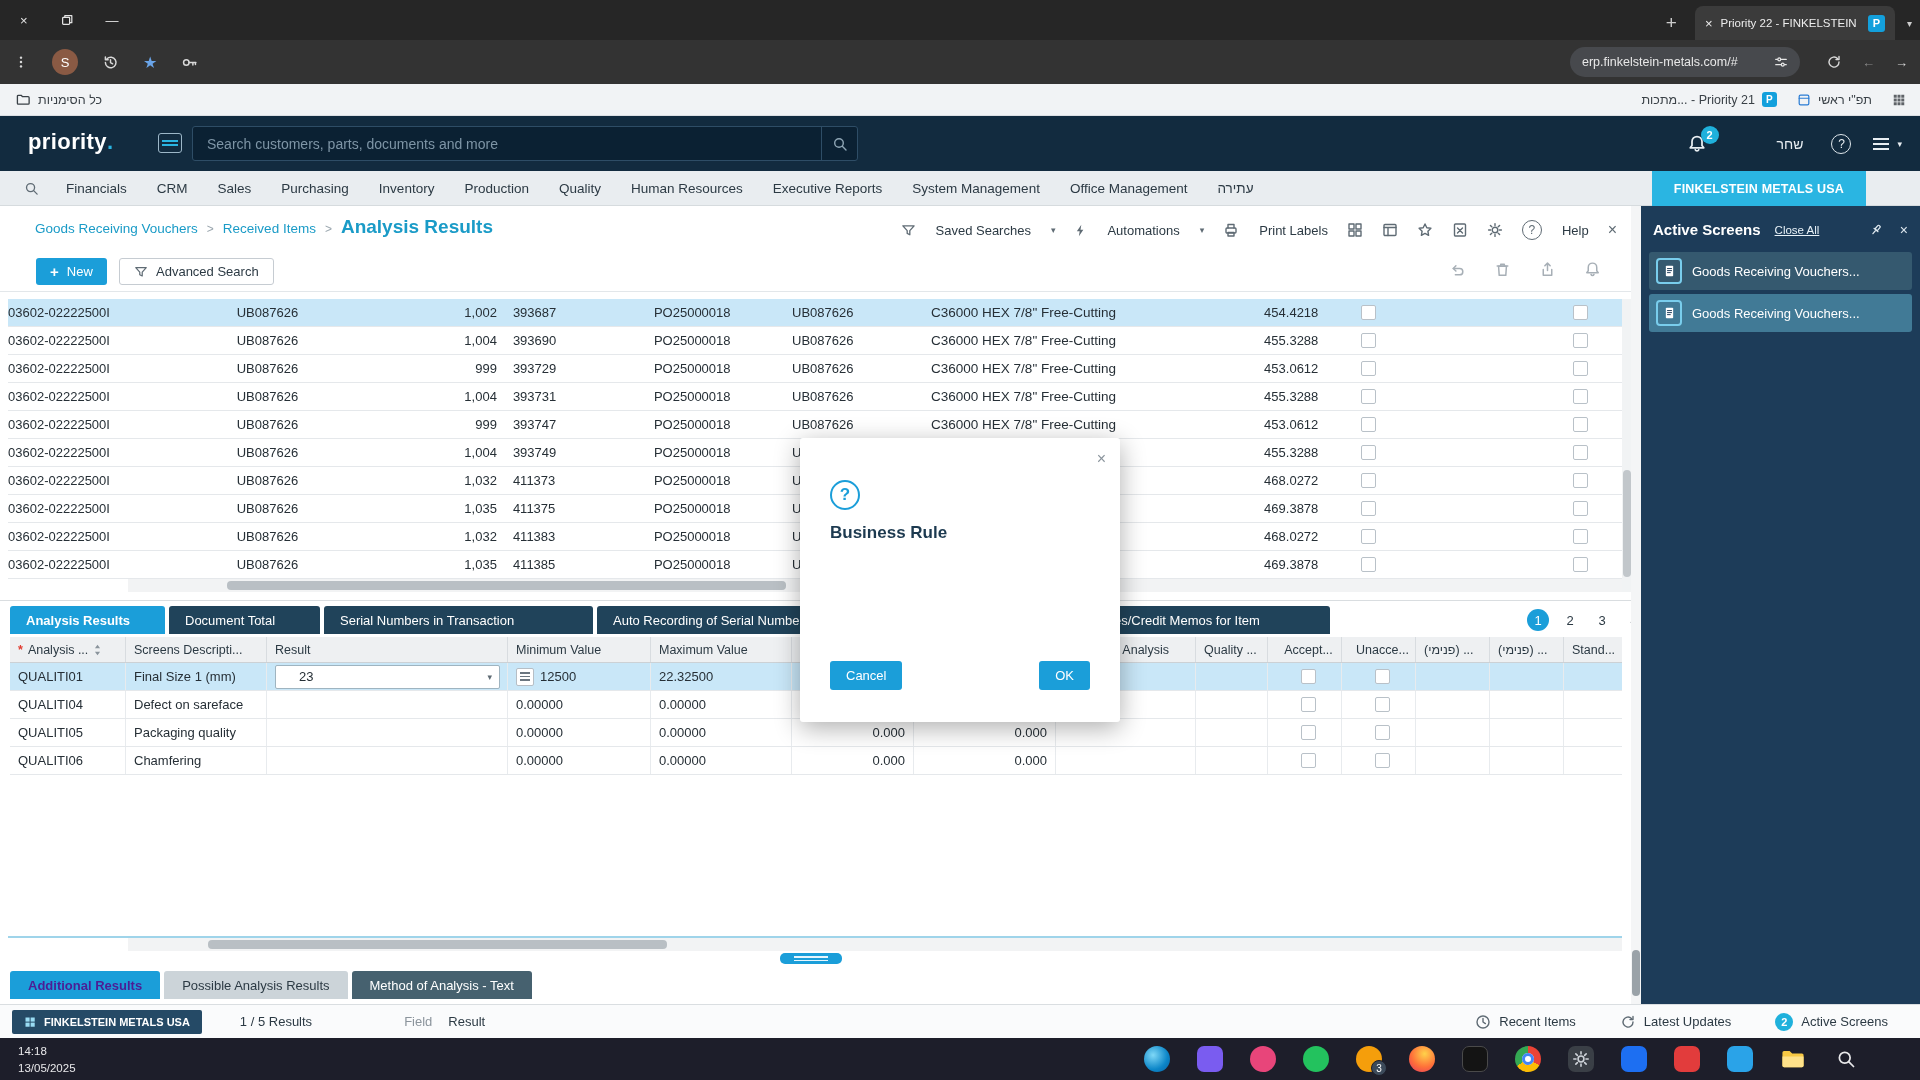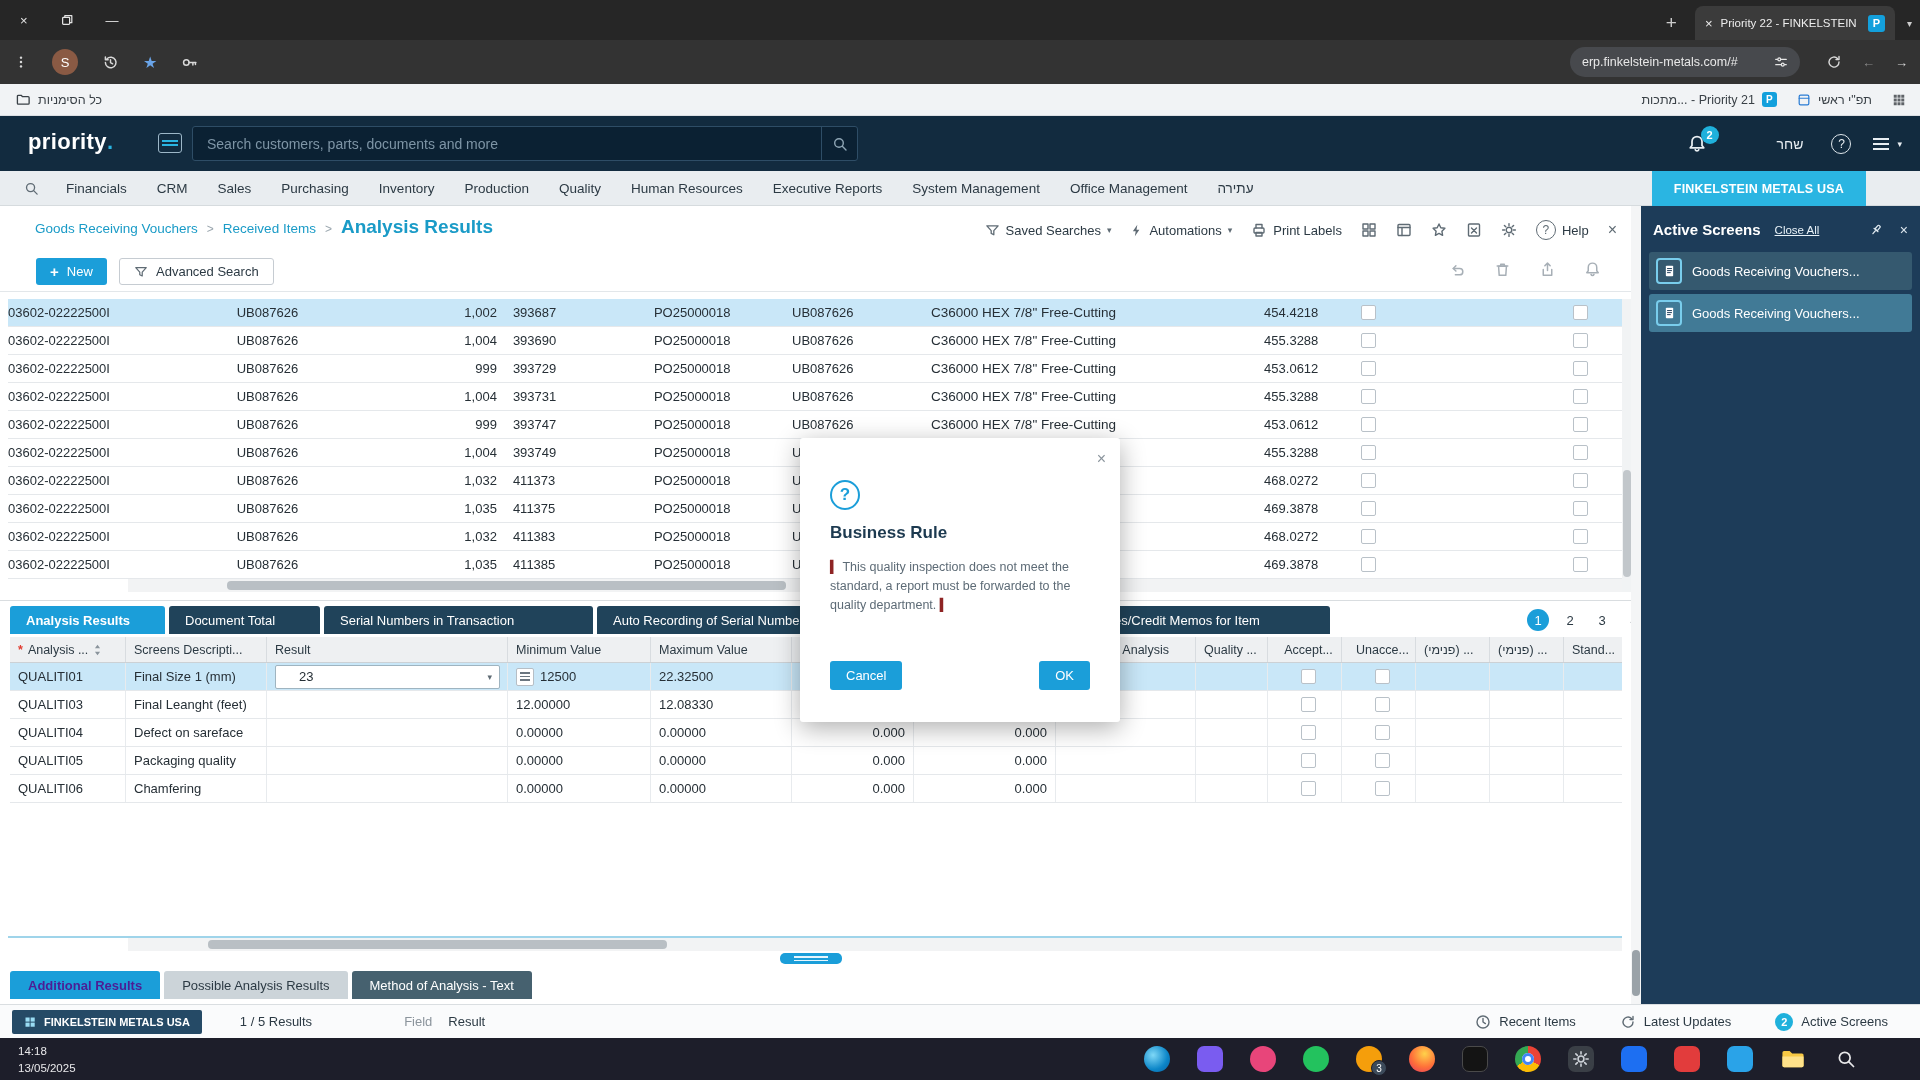--- a/index.html
+++ b/index.html
@@ -49,21 +49,21 @@
 #menuitems{display:flex;align-items:center;height:100%}
 #menuitems .mi{padding:0 15px;white-space:nowrap;display:flex;align-items:center;height:100%}
 #companybadge{position:absolute;right:54px;top:0;height:35px;background:#2ab5e2;color:#fff;font-weight:700;font-size:12.5px;display:flex;align-items:center;padding:0 22px;letter-spacing:.2px}
 
 #main{position:absolute;left:0;top:206px;width:1641px;height:798px;background:#fff;overflow:hidden}
 #crumbs{position:absolute;left:35px;top:10px;display:flex;align-items:baseline;gap:9px;color:#1a9bc7}
 #crumbs .c{font-size:13.5px}
 #crumbs .sep{color:#9aa6ae;font-size:12px}
 #crumbs .cur{font-size:19px;font-weight:700}
 #crumbtools{position:absolute;right:24px;top:14px;display:flex;align-items:center;gap:19px;color:#5f6b74;font-size:13px}
-.tool{display:flex;align-items:center;gap:6px;white-space:nowrap}
+.tool{display:flex;align-items:center;gap:20px;white-space:nowrap}
 .tool .lbl{color:#2c3a44}
 .car{font-size:9px;color:#5f6b74}
 #actionrow{position:absolute;left:0;top:46px;width:100%;height:40px;border-bottom:1px solid #e3e7ea}
 #btn-new{position:absolute;left:36px;top:6px;height:27px;background:#1b9ed9;color:#fff;border:0;border-radius:3px;display:flex;align-items:center;gap:8px;padding:0 14px;font-size:13px}
 #btn-new .plus{font-size:15px;font-weight:700}
 #btn-adv{position:absolute;left:119px;top:6px;height:27px;background:#fff;border:1px solid #c6ccd2;border-radius:3px;display:flex;align-items:center;gap:8px;padding:0 14px;font-size:13px;color:#2c3a44}
 #rowtools{position:absolute;right:40px;top:9px;display:flex;gap:28px;color:#a7afb6}
 
 #ttable{position:absolute;left:8px;top:93px;width:1614px}
 .trow{display:flex;height:28px;align-items:center;border-bottom:1px solid #e5e8eb;font-size:13px;color:#262f36;background:#fff}
@@ -720,40 +720,20 @@
       <div class="w-un">
           <span class="cb"></span>
         </div>
       <div class="w-p1"></div>
       <div class="w-p2"></div>
       <div class="w-st"></div>
     </div>
 
     <div>
 
-        <div class="grow">
-          <div class="w-code">QUALITI03</div>
-          <div class="w-desc">Final Leanght (feet)</div>
-          <div class="w-res"></div>
-          <div class="w-min">12.00000</div>
-          <div class="w-max">12.08330</div>
-          <div class="w-a"></div>
-          <div class="w-b"></div>
-          <div class="w-met"></div>
-          <div class="w-q"></div>
-          <div class="w-acc">
-            <span class="cb"></span>
-          </div>
-          <div class="w-un">
-            <span class="cb"></span>
-          </div>
-          <div class="w-p1"></div>
-          <div class="w-p2"></div>
-          <div class="w-st"></div>
-        </div>
 
         <div class="grow">
           <div class="w-code">QUALITI04</div>
           <div class="w-desc">Defect on sareface</div>
           <div class="w-res"></div>
           <div class="w-min">0.00000</div>
           <div class="w-max">0.00000</div>
           <div class="w-a">0.000</div>
           <div class="w-b">0.000</div>
           <div class="w-met"></div>
@@ -871,25 +851,20 @@
         </span>
         <span class="lbl">Goods Receiving Vouchers...</span>
       </div>
     </div>
 </div>
 
 <div id="modal">
   <span class="close">×</span>
   <div class="qicon">?</div>
   <h2>Business Rule</h2>
-  <div class="msg">
-    <span class="marker">▍</span>
-    <span>This quality inspection does not meet the standard, a report must be forwarded to the quality department.</span>
-    <span class="marker">▍</span>
-  </div>
   <div class="btns">
     <button>Cancel</button>
     <button>OK</button>
   </div>
 </div>
 
 <div id="statusbar">
   <span id="sb-company">
     <svg width="12" height="12" viewBox="0 0 16 16">
         <g class="fill" style="color:#9adcf3">

